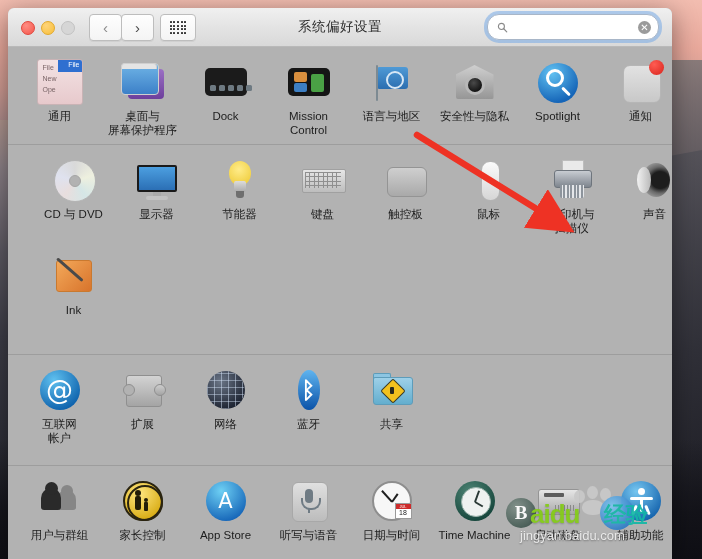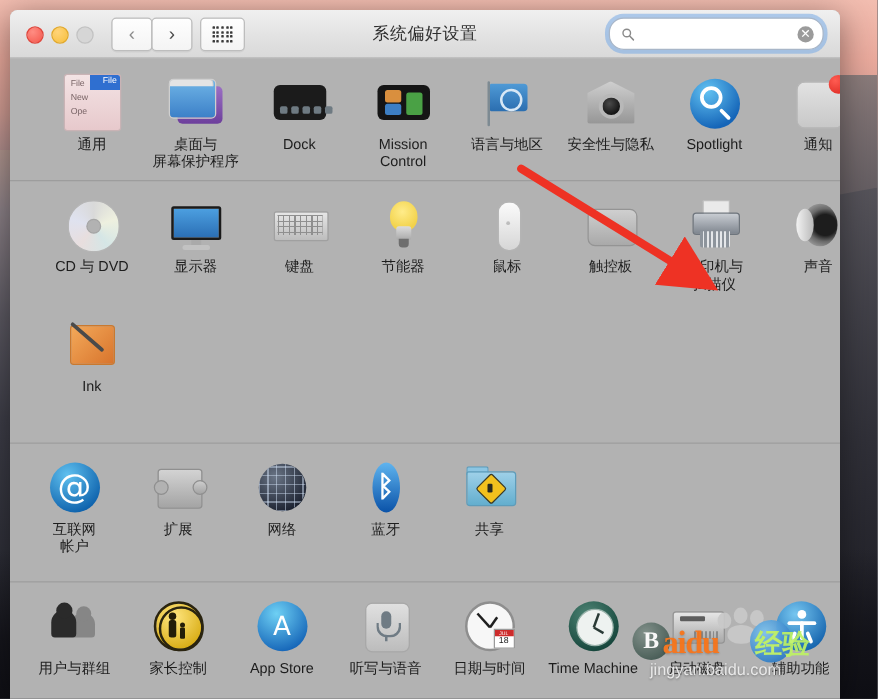--- a/index.html
+++ b/index.html
@@ -99,21 +99,21 @@
     width:83px;flex:none;
     display:flex;flex-direction:column;align-items:center;
     padding-top:12px;padding-bottom:6px;
     cursor:default;
   }
   .cell .glyph{width:46px;height:46px;position:relative;margin-bottom:5px;}
   .cell .lbl{
     font-size:11.5px;color:#1d1d1d;text-align:center;line-height:13.5px;
     width:83px;
   }
-  #section1 .row{padding-left:24px;}
+  #section1 .row{padding-left:10px;}
   #section2 .row{padding-left:24px;}
   #section3 .row{padding-left:10px;}
   #section4 .row{padding-left:10px;}
   #section1{height:97px;}
   #section2{height:209px;}
   #section3{height:110px;}
   #section4{height:95px;}
 
   
   .ic{position:absolute;inset:0;}
@@ -252,26 +252,26 @@
   
   #watermark{
     position:absolute;left:506px;top:486px;width:170px;height:56px;
     pointer-events:none;opacity:.92;
   }
   .wm-paw{position:absolute;left:68px;top:0px;}
   .wm-paw i{position:absolute;display:block;background:#c9c9c9;border-radius:50%;}
   .wm-b{position:absolute;left:0px;top:12px;width:30px;height:30px;border-radius:50%;
     background:radial-gradient(circle at 35% 30%,#7f8f88,#2e463f);
     color:#fff;font-size:19px;font-weight:bold;line-height:30px;text-align:center;font-family:"Liberation Serif",serif;}
-  .wm-text{position:absolute;left:24px;top:13px;font-size:26px;font-weight:bold;color:#f97316;
-    font-family:Liberation Serif, serif;letter-spacing:-1px;
+  .wm-text{position:absolute;left:24px;top:13px;font-size:26px;font-weight:bold;color:#84cc16;
+    font-family:Liberation Sans, sans-serif;letter-spacing:-1px;
     text-shadow:0 1px 2px rgba(0,0,0,.25);}
   .wm-blue{position:absolute;left:94px;top:10px;width:34px;height:34px;border-radius:50%;
     background:radial-gradient(circle at 35% 30%,#7fc4ef,#1565b8);}
-  .wm-jy{position:absolute;left:98px;top:14px;font-size:22px;font-weight:bold;color:#bef264;
+  .wm-jy{position:absolute;left:98px;top:14px;font-size:22px;font-weight:bold;color:#14b8a6;
     font-family:"Liberation Sans",sans-serif;}
   .wm-url{position:absolute;left:14px;top:42px;font-size:13px;color:#eee;
     font-family:"Liberation Sans",sans-serif;text-shadow:0 1px 2px rgba(0,0,0,.4);}
 </style>
 </head>
 <body>
 
 <div id="desktop">
   <div id="mountain"></div>
   <div id="mountain2"></div>
@@ -434,49 +434,49 @@
         <div class="cell">
           <div class="glyph ic-disp">
             <div class="scr"></div>
               <div class="neck"></div>
               <div class="base"></div>
           </div>
           <div class="lbl">显示器</div>
         </div>
 
         <div class="cell">
-          <div class="glyph ic-kb">
-            <div class="body"></div>
-              <div class="keys"></div>
-          </div>
-          <div class="lbl">键盘</div>
-        </div>
-
-        <div class="cell">
           <div class="glyph ic-bulb">
             <div class="glass"></div>
               <div class="neck"></div>
               <div class="base"></div>
           </div>
           <div class="lbl">节能器</div>
         </div>
 
         <div class="cell">
+          <div class="glyph ic-kb">
+            <div class="body"></div>
+              <div class="keys"></div>
+          </div>
+          <div class="lbl">键盘</div>
+        </div>
+
+        <div class="cell">
+          <div class="glyph ic-tp">
+            <div class="pad"></div>
+          </div>
+          <div class="lbl">触控板</div>
+        </div>
+
+        <div class="cell">
           <div class="glyph ic-mouse">
             <div class="body"></div>
               <div class="dot"></div>
           </div>
           <div class="lbl">鼠标</div>
-        </div>
-
-        <div class="cell">
-          <div class="glyph ic-tp">
-            <div class="pad"></div>
-          </div>
-          <div class="lbl">触控板</div>
         </div>
 
         <div class="cell">
           <div class="glyph ic-print">
             <div class="top"></div>
               <div class="body"></div>
               <div class="out"></div>
           </div>
           <div class="lbl">
             <span>打印机与</span><br>

